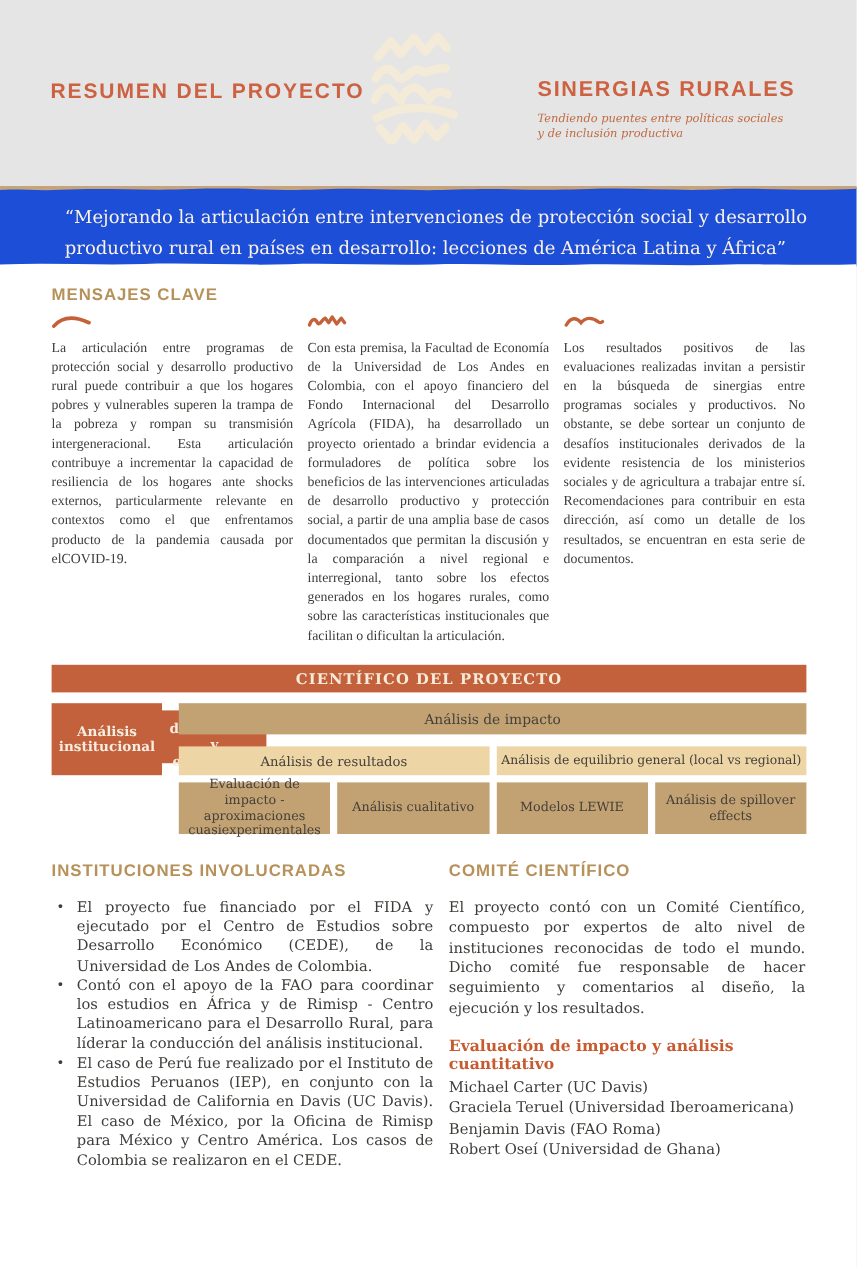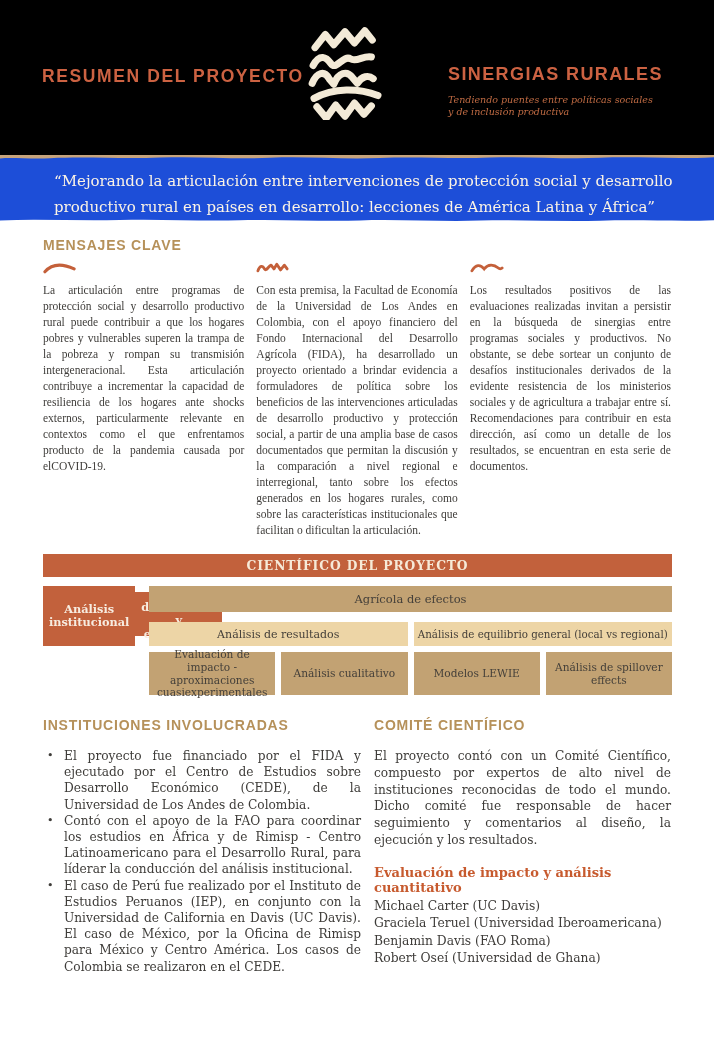--- a/index.html
+++ b/index.html
@@ -2,21 +2,21 @@
 <html><head>
 <meta charset="utf-8">
 <style>
   html,body{margin:0;padding:0;background:#e8e8e8;}
   .page{
     position:relative;width:714px;height:1056px;margin:0 auto;
     background:#ffffff;overflow:hidden;
     font-family:"DejaVu Serif", serif;color:#3e3c39;
   }
   
-  .masthead{position:relative;height:156px;background:#000000;text-decoration:underline;}
+  .masthead{position:relative;height:156px;background:#e5e5e5;text-decoration:underline;}
   .mast-left{
     position:absolute;left:42px;top:66px;
     font-family:"Liberation Sans", sans-serif;font-weight:bold;
     font-size:17.5px;letter-spacing:1.6px;color:#cc6242;
   }
   .logo{position:absolute;left:306px;top:26px;width:80px;height:94px;}
   .mast-right{position:absolute;left:448px;top:64px;}
   .program-title{
     font-family:"Liberation Sans", sans-serif;font-weight:bold;
     font-size:18px;letter-spacing:1.4px;color:#cc6242;
@@ -142,21 +142,21 @@
   </section>
 
   <section class="method">
     <div class="m-header">CIENTÍFICO DEL PROYECTO</div>
     <div class="m-grid">
       <div class="m-left">
         <div class="m-cell m-orange m-lbl1">Análisis institucional</div>
         <div class="m-cell m-orange m-lbl2">Análisis documental y entrevistas</div>
       </div>
       <div class="m-right">
-        <div class="m-cell m-tan m-row1">Agrícola de efectos</div>
+        <div class="m-cell m-tan m-row1">Análisis de impacto</div>
         <div class="m-row2">
           <div class="m-cell m-cream">Análisis de resultados</div>
           <div class="m-cell m-cream">Análisis de equilibrio general (local vs regional)</div>
         </div>
         <div class="m-row3">
           <div class="m-cell m-tan">Evaluación de impacto - aproximaciones cuasiexperimentales</div>
           <div class="m-cell m-tan">Análisis cualitativo</div>
           <div class="m-cell m-tan">Modelos LEWIE</div>
           <div class="m-cell m-tan">Análisis de spillover effects</div>
         </div>

